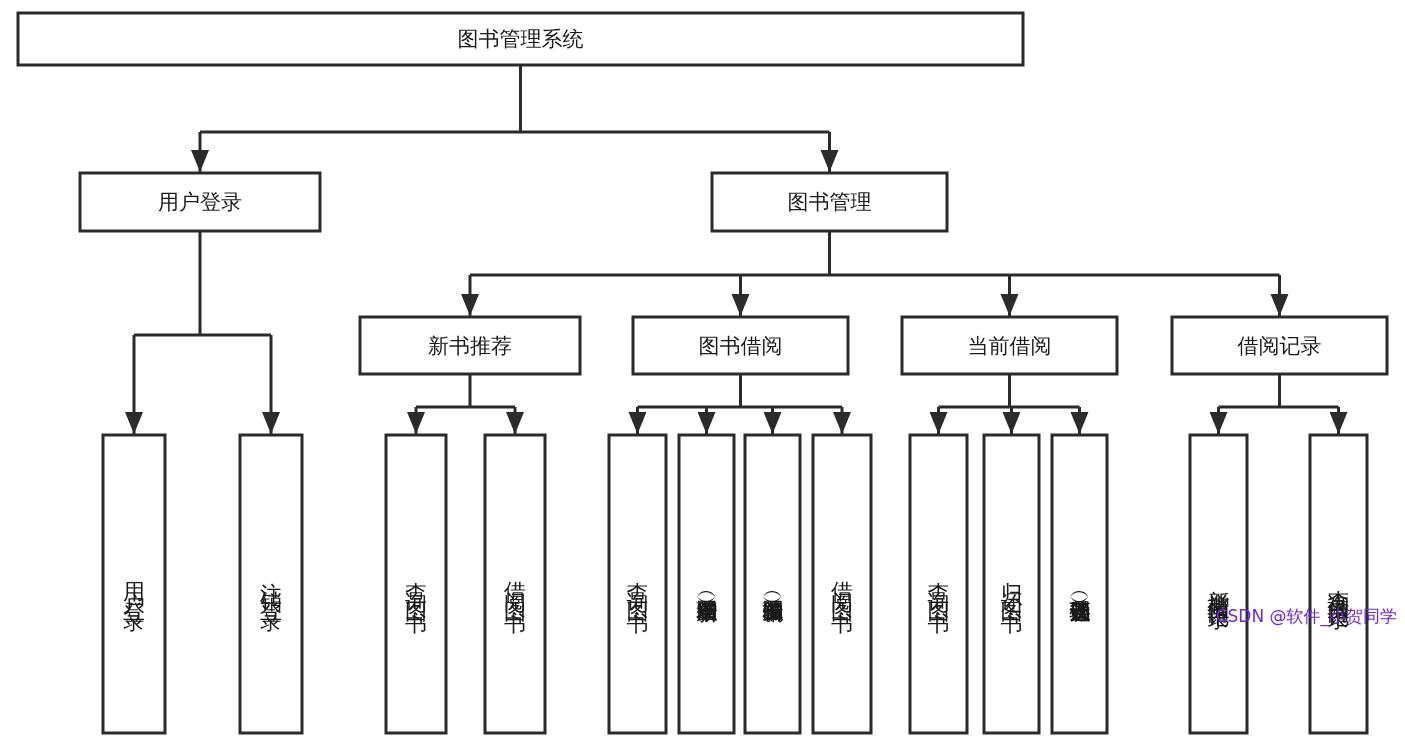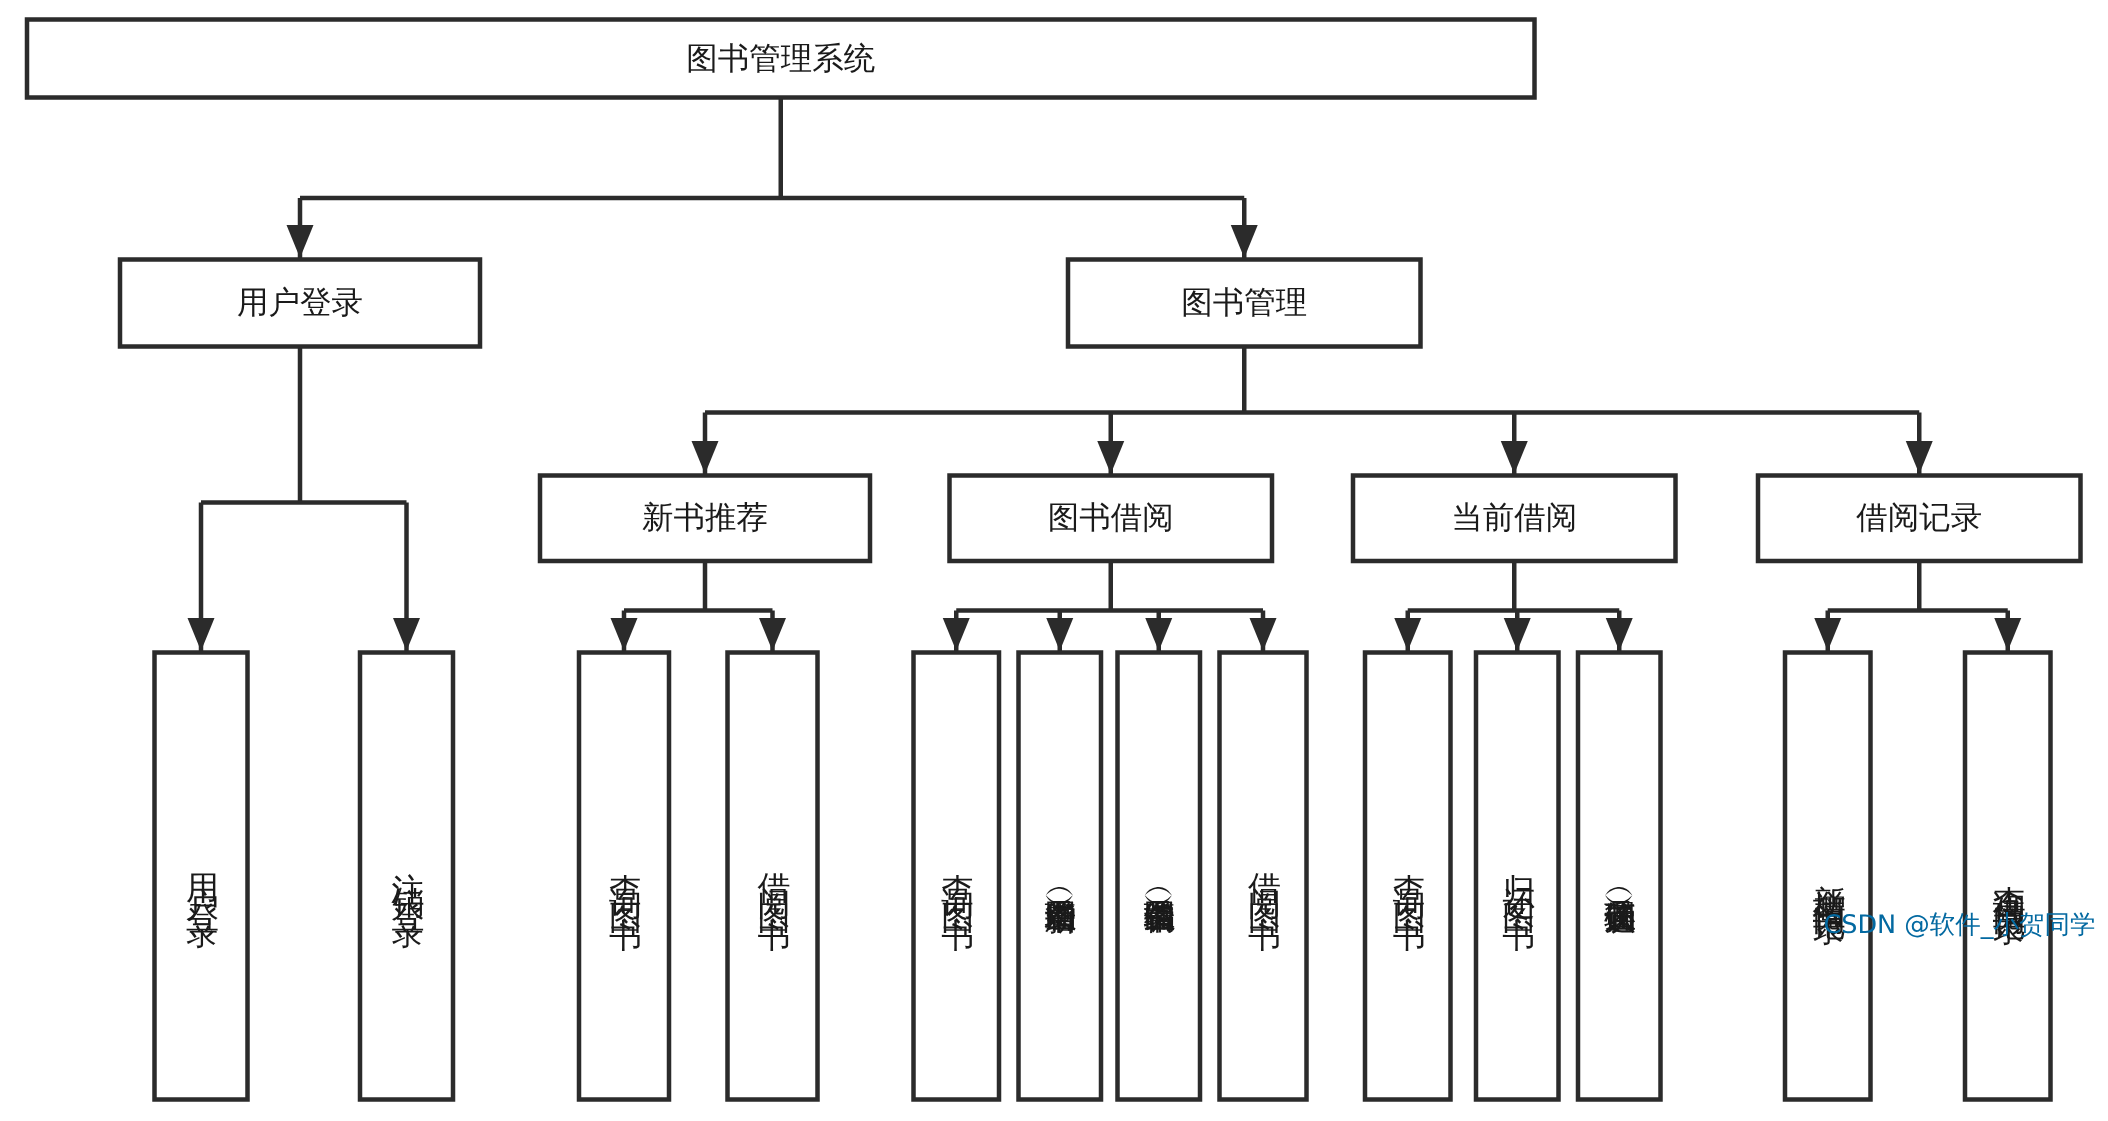--- a/index.html
+++ b/index.html
@@ -65,21 +65,21 @@
     color: #1a1a1a;
     letter-spacing: 3px;
     white-space: nowrap;
   }
   .watermark {
     position: absolute;
     right: 8px;
     bottom: 6px;
     font-family: "DejaVu Sans", "Liberation Sans", sans-serif;
     font-size: 17px;
-    color: #0369a1;
+    color: #6d28d9;
     white-space: nowrap;
   }
 </style>
 </head>
 <body>
 
 <div id="diagram-root">
 
   <svg id="flow" viewBox="0 0 1405 747">
     <g id="links-layer">

